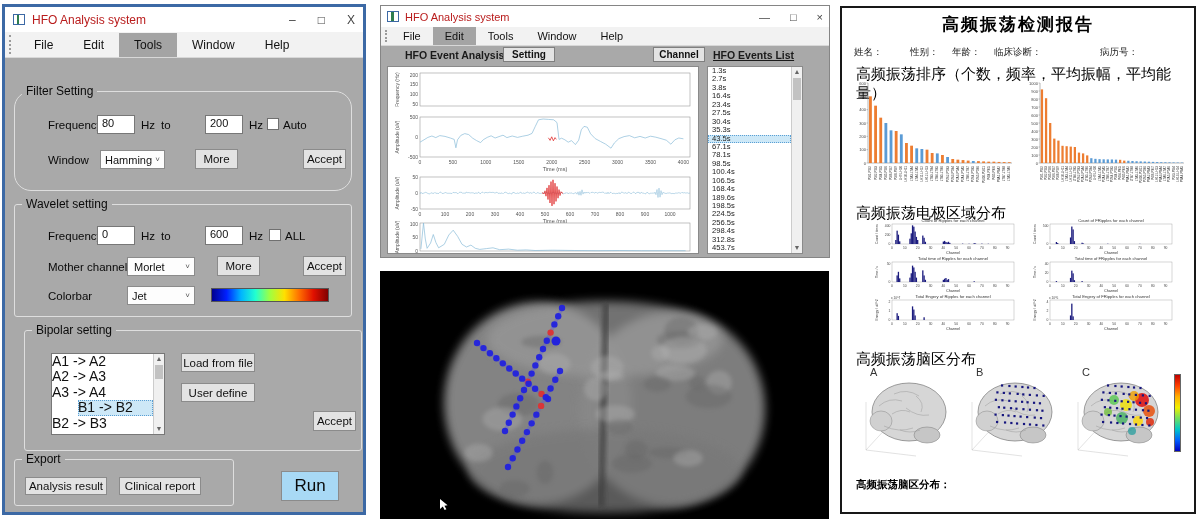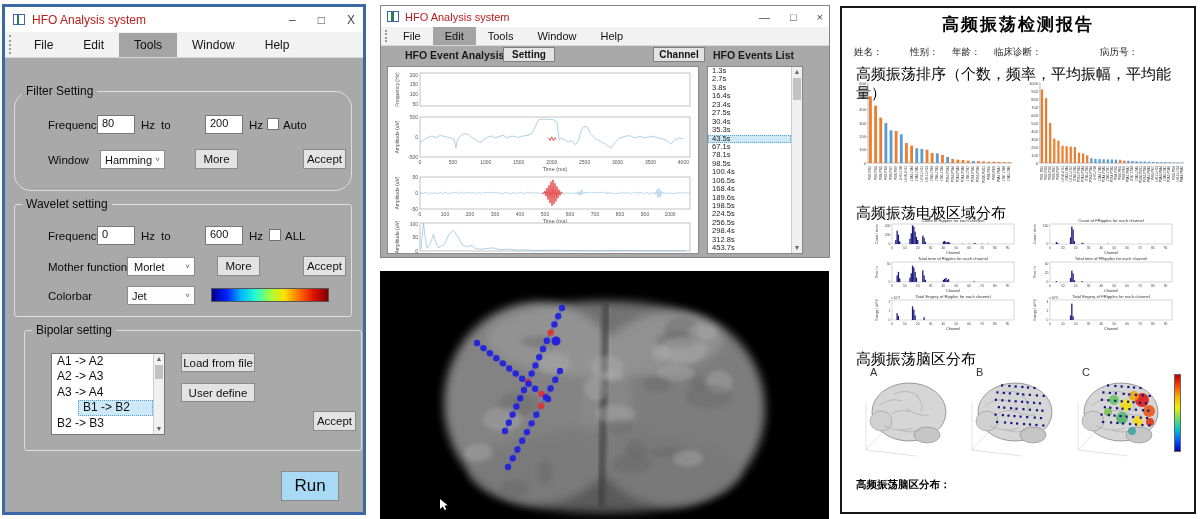--- a/index.html
+++ b/index.html
@@ -23,21 +23,21 @@
   .gb-legend { position:absolute; top:-8px; left:7px; background:#a9a9a9; padding:0 4px; font-size:12px; color:#0a0a0a; }
   .lbl { position:absolute; font-size:11.5px; color:#0a0a0a; }
   .textbox { position:absolute; background:#fff; border:1px solid #777; font-size:11px; padding:1px 4px; color:#111; }
   .btn { position:absolute; background:#e3e3e3; border:1px solid #8b8b8b; font-size:11.5px; color:#111; display:flex; align-items:center; justify-content:center; }
   .select { position:absolute; background:#fdfdfd; border:1px solid #8b8b8b; font-size:11px; color:#111; display:flex; align-items:center; justify-content:space-between; padding:0 4px; }
   .select .caret { font-size:8px; color:#555; }
   .chk { position:absolute; width:12px; height:12px; background:#fff; border:1px solid #707070; }
   .jetbar { position:absolute; height:14px; border:1px solid #555;
     background:linear-gradient(to right,#00008f,#0020ff,#00b4ff,#22ffd0,#a0ff40,#ffe000,#ff7000,#e01000,#800000); }
   .listbox { position:absolute; background:#fff; border:1px solid #777; overflow:hidden; }
-  .list-item { height:15.4px; line-height:15.4px; font-size:12px; padding-left:5px; color:#111; }
+  .list-item { height:15.4px; line-height:15.4px; font-size:14px; color:#111; }
   .list-item.sel { background:#cde8f7; outline:1px dotted #5a9fd4; outline-offset:-1px;margin-left:26px; }
   .vscroll { position:absolute; top:0; right:0; bottom:0; width:11px; background:#f0f0f0; border-left:1px solid #ccc; }
   .vscroll .arr { position:absolute; left:0; right:0; height:10px; font-size:7px; color:#666; text-align:center; line-height:10px; }
   .vscroll .thumb { position:absolute; left:1px; right:1px; background:#c2c2c2; }
   .run-btn { position:absolute; background:#a8d9f5; border:1px solid #8b8b8b; font-size:17px; color:#0a0a0a; display:flex; align-items:center; justify-content:center; }
 
   
   .win-mid { position:absolute; left:380px; top:5px; width:450px; height:253px; background:#a9a9a9; border:1px solid #858585; }
   .win-mid .titlebar { height:21px; padding:0 6px; gap:6px; }
   .win-mid .win-title { font-size:11px; }
@@ -118,21 +118,21 @@
       <div class="groupbox" style="left:9px; top:145px; width:338px; height:113px;">
         <div class="gb-legend">Wavelet setting</div>
         <div class="lbl" style="left:33px; top:25px;">Frequency</div>
         <div class="textbox" style="left:82px; top:21px; width:38px; height:19px;">0</div>
         <div class="lbl" style="left:126px; top:25px;">Hz</div>
         <div class="lbl" style="left:146px; top:25px;">to</div>
         <div class="textbox" style="left:190px; top:21px; width:38px; height:19px;">600</div>
         <div class="lbl" style="left:234px; top:25px;">Hz</div>
         <div class="chk" style="left:254px; top:24px;"></div>
         <div class="lbl" style="left:270px; top:25px;">ALL</div>
-        <div class="lbl" style="left:33px; top:56px;">Mother function</div>
+        <div class="lbl" style="left:33px; top:56px;">Mother channel</div>
         <div class="select" style="left:112px; top:52px; width:68px; height:19px;padding-left:6px;">
           <span>Morlet</span>
             <span class="caret">˅</span>
         </div>
         <div class="btn" style="left:202px; top:51px; width:43px; height:20px;">More</div>
         <div class="btn" style="left:288px; top:51px; width:43px; height:20px;">Accept</div>
         <div class="lbl" style="left:33px; top:85px;">Colorbar</div>
         <div class="select" style="left:112px; top:81px; width:68px; height:19px;">
           <span>Jet</span>
             <span class="caret">˅</span>
@@ -154,20 +154,25 @@
             <div class="arr" style="top:0;">▲</div>
             <div class="thumb" style="top:11px; height:14px;"></div>
             <div class="arr" style="bottom:0;">▼</div>
           </div>
         </div>
         <div class="btn" style="left:156px; top:22px; width:74px; height:19px;">Load from file</div>
         <div class="btn" style="left:156px; top:52px; width:74px; height:19px;">User define</div>
         <div class="btn" style="left:288px; top:80px; width:43px; height:20px;">Accept</div>
       </div>
 
+      <div class="groupbox" style="left:9px; top:400px; width:220px; height:47px;">
+        <div class="gb-legend">Export</div>
+        <div class="btn" style="left:10px; top:17px; width:82px; height:18px;">Analysis result</div>
+        <div class="btn" style="left:104px; top:17px; width:82px; height:18px;">Clinical report</div>
+      </div>
       <div class="run-btn" style="left:276px; top:412px; width:58px; height:30px;">Run</div>
     </div>
   </div>
 
   <div class="win-mid">
     <div class="titlebar">
       <div class="app-icon"></div>
       <div class="win-title">HFO Analysis system</div>
       <div class="win-controls">
         <span>—</span>
@@ -182,21 +187,21 @@
           <div class="menu-item active">Edit</div>
           <div class="menu-item">Tools</div>
           <div class="menu-item">Window</div>
           <div class="menu-item">Help</div>
         </div>
     </div>
     <div class="toolbar">
       <div class="tb-label" style="left:24px; top:2px;">HFO Event Analysis</div>
       <div class="tb-btn" style="left:122px; top:0; width:52px; height:15px;">Setting</div>
       <div class="tb-btn" style="left:272px; top:0; width:52px; height:15px;">Channel</div>
-      <div class="tb-label" style="left:332px; top:2px;">HFO Events List</div>
+      <div class="tb-label" style="left:332px; top:2px;text-decoration:underline;">HFO Events List</div>
     </div>
 
     <div class="plot-panel">
       <div class="spec-bg" id="spec-bg" style="left: 32px; top: 6px; width: 270px; height: 33px; background: radial-gradient(30px 10px at 48.8% 81.2%, rgb(176, 0, 0) 0%, rgb(232, 48, 0) 22%, rgb(255, 152, 0) 40%, rgb(200, 212, 0) 55%, rgb(40, 184, 144) 70%, rgba(0, 0, 140, 0) 95%), radial-gradient(22px 9px at 58.8% 88.2%, rgb(168, 200, 0) 0%, rgb(48, 176, 160) 45%, rgba(0, 0, 140, 0) 90%), radial-gradient(14px 6px at 3% 92.9%, rgba(50, 170, 220, 0.9) 0%, rgba(0, 0, 140, 0) 90%), radial-gradient(14px 6px at 94.5% 91.2%, rgba(50, 170, 220, 0.9) 0%, rgba(0, 0, 140, 0) 90%), radial-gradient(10px 6.59223px at 32.6% 65.4%, rgba(30, 80, 220, 0.55) 0%, rgba(0, 0, 135, 0) 90%), radial-gradient(15.2098px 6.72457px at 20.6% 40.7%, rgba(30, 80, 220, 0.55) 0%, rgba(0, 0, 135, 0) 90%), radial-gradient(22.9446px 5.90555px at 93.6% 42.1%, rgba(30, 80, 220, 0.55) 0%, rgba(0, 0, 135, 0) 90%), radial-gradient(21.6188px 5.02904px at 32.6% 70.3%, rgba(30, 80, 220, 0.55) 0%, rgba(0, 0, 135, 0) 90%), radial-gradient(24.3154px 5.16246px at 46.7% 80%, rgba(30, 80, 220, 0.55) 0%, rgba(0, 0, 135, 0) 90%), radial-gradient(18.2951px 4.13093px at 0.6% 49.2%, rgba(30, 80, 220, 0.55) 0%, rgba(0, 0, 135, 0) 90%), radial-gradient(18.7186px 7.68558px at 43.7% 33.7%, rgba(30, 80, 220, 0.55) 0%, rgba(0, 0, 135, 0) 90%), radial-gradient(16.0978px 5.71656px at 19.1% 3.7%, rgba(30, 80, 220, 0.55) 0%, rgba(0, 0, 135, 0) 90%), radial-gradient(13.2929px 6.12084px at 89.4% 75.9%, rgba(30, 80, 220, 0.55) 0%, rgba(0, 0, 135, 0) 90%), radial-gradient(13.7199px 7.74479px at 21.2% 37.1%, rgba(30, 80, 220, 0.55) 0%, rgba(0, 0, 135, 0) 90%), radial-gradient(10.419px 8.67767px at 68.6% 28.8%, rgba(30, 80, 220, 0.55) 0%, rgba(0, 0, 135, 0) 90%), radial-gradient(21.7939px 6.26174px at 55.3% 30.5%, rgba(30, 80, 220, 0.55) 0%, rgba(0, 0, 135, 0) 90%), radial-gradient(15.493px 6.52646px at 1.5% 11.5%, rgba(30, 80, 220, 0.55) 0%, rgba(0, 0, 135, 0) 90%), radial-gradient(16.7867px 7.71952px at 27.3% 12.2%, rgba(30, 80, 220, 0.55) 0%, rgba(0, 0, 135, 0) 90%), rgb(0, 0, 134);"></div>
       <svg class="plot-svg" id="plots-svg" width="310" height="186">
           <rect x="32" y="6" width="270" height="33" fill="#fff" stroke="#9a9a9a" stroke-width="0.6"></rect>
           <text x="30" y="38.75882352941177" font-size="5" fill="#555" font-family="Liberation Sans, sans-serif" text-anchor="end">50</text>
           <text x="30" y="29.052941176470586" font-size="5" fill="#555" font-family="Liberation Sans, sans-serif" text-anchor="end">100</text>
           <text x="30" y="19.34705882352941" font-size="5" fill="#555" font-family="Liberation Sans, sans-serif" text-anchor="end">150</text>
           <text x="30" y="9.641176470588235" font-size="5" fill="#555" font-family="Liberation Sans, sans-serif" text-anchor="end">200</text>

